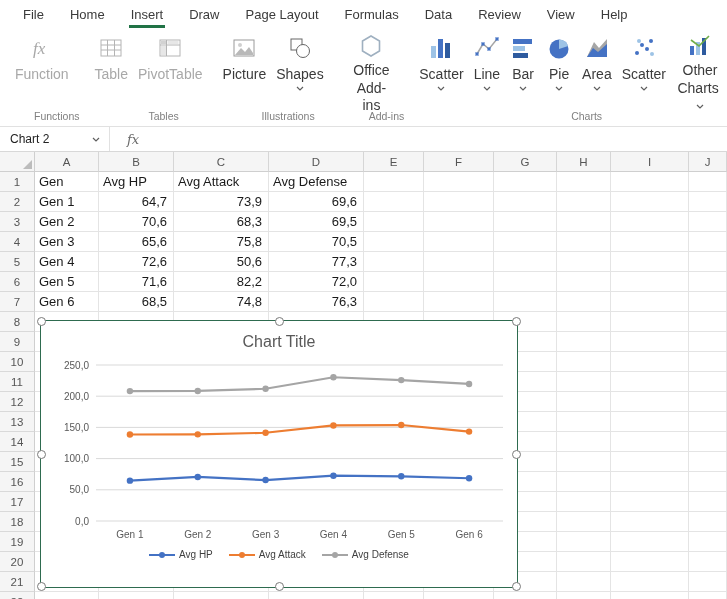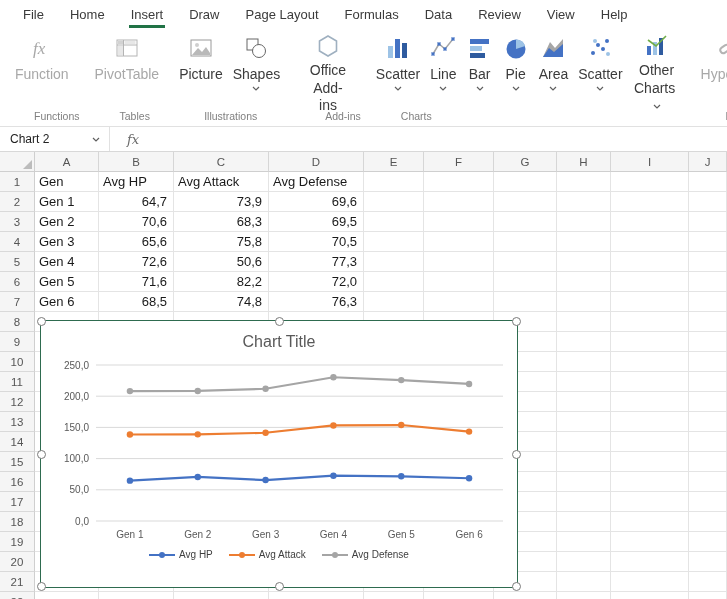--- a/index.html
+++ b/index.html
@@ -15,21 +15,21 @@
   .ribbon{height:98px;display:flex;background:#fff;border-bottom:1px solid #e1e1e1;overflow:hidden;}
   .rgroup{display:flex;flex-direction:column;padding:0 4px;}
   .rbuttons{flex:1;display:flex;align-items:flex-start;justify-content:center;}
   .rbtn{display:flex;flex-direction:column;align-items:center;padding:3px 5px 0;height:74px;box-sizing:border-box;border-radius:3px;}
   .ricon{height:30px;display:flex;align-items:center;justify-content:center;margin-top:2px;}
   .rlabel{font-size:14px;color:#3b3b3b;text-align:center;line-height:1.25;margin-top:3px;white-space:nowrap;}
   .rlabel.wrap{white-space:normal;max-width:44px;}
   .rlabel.wrap2{white-space:normal;max-width:48px;display:inline-block;}
   .rbtn.disabled .rlabel{color:#a8a8a8;}
   .chev{margin-top:2px;line-height:0;}
-  .rgroup-label{height:20px;font-size:10.5px;color:#808080;padding-top:4px;box-sizing:border-box;white-space:nowrap;margin-left:30px;}
+  .rgroup-label{height:20px;font-size:10.5px;color:#808080;text-align:center;padding-top:4px;box-sizing:border-box;white-space:nowrap;margin-left:30px;}
   .rsep{width:1px;background:#e3e3e3;margin:5px 1px;}
 
   
   .fbar{height:24px;display:flex;align-items:stretch;border-bottom:1px solid #d8d8d8;background:#fff;}
   .namebox{width:110px;display:flex;align-items:center;padding-left:10px;font-size:12px;color:#222;position:relative;border-right:1px solid #e1e1e1;box-sizing:border-box;}
   .namebox .nb-chev{position:absolute;right:9px;top:10px;line-height:0;}
   .fxbox{width:46px;display:flex;align-items:center;justify-content:center;font-style:italic;font-size:13px;color:#6a6a6a;font-family:"DejaVu Serif",serif;}
   .finput{flex:1;border:none;outline:none;font-size:12px;padding:0 6px;font-family:"Liberation Sans",sans-serif;}
 
   
@@ -89,20 +89,31 @@
           </span>
           <span class="rlabel">Function</span>
         </div>
       </div>
       <div class="rgroup-label">Functions</div>
     </div>
     <div class="rsep"></div>
 
     <div class="rgroup">
       <div class="rbuttons">
+        <div class="rbtn disabled">
+          <span class="ricon">
+            <svg width="26" height="26" viewBox="0 0 26 26">
+                <g stroke="#b4b4b4" fill="none">
+                  <rect x="3" y="5" width="20" height="16"></rect>
+                  <path d="M3 10h20M3 15h20M9.5 5v16M16.5 5v16"></path>
+                </g>
+              </svg>
+          </span>
+          <span class="rlabel">Table</span>
+        </div>
         <div class="rbtn disabled">
           <span class="ricon">
             <svg width="26" height="26" viewBox="0 0 26 26">
                 <rect x="4" y="6" width="5" height="3" fill="#d2d2d2"></rect>
                 <rect x="4" y="11" width="5" height="9" fill="#e7e7e7"></rect>
                 <rect x="10.5" y="6" width="11" height="3" fill="#e7e7e7"></rect>
                 <g stroke="#b4b4b4" fill="none">
                   <rect x="3" y="5" width="20" height="16"></rect>
                   <path d="M3 10h20M9.5 5v16"></path>
                 </g>

